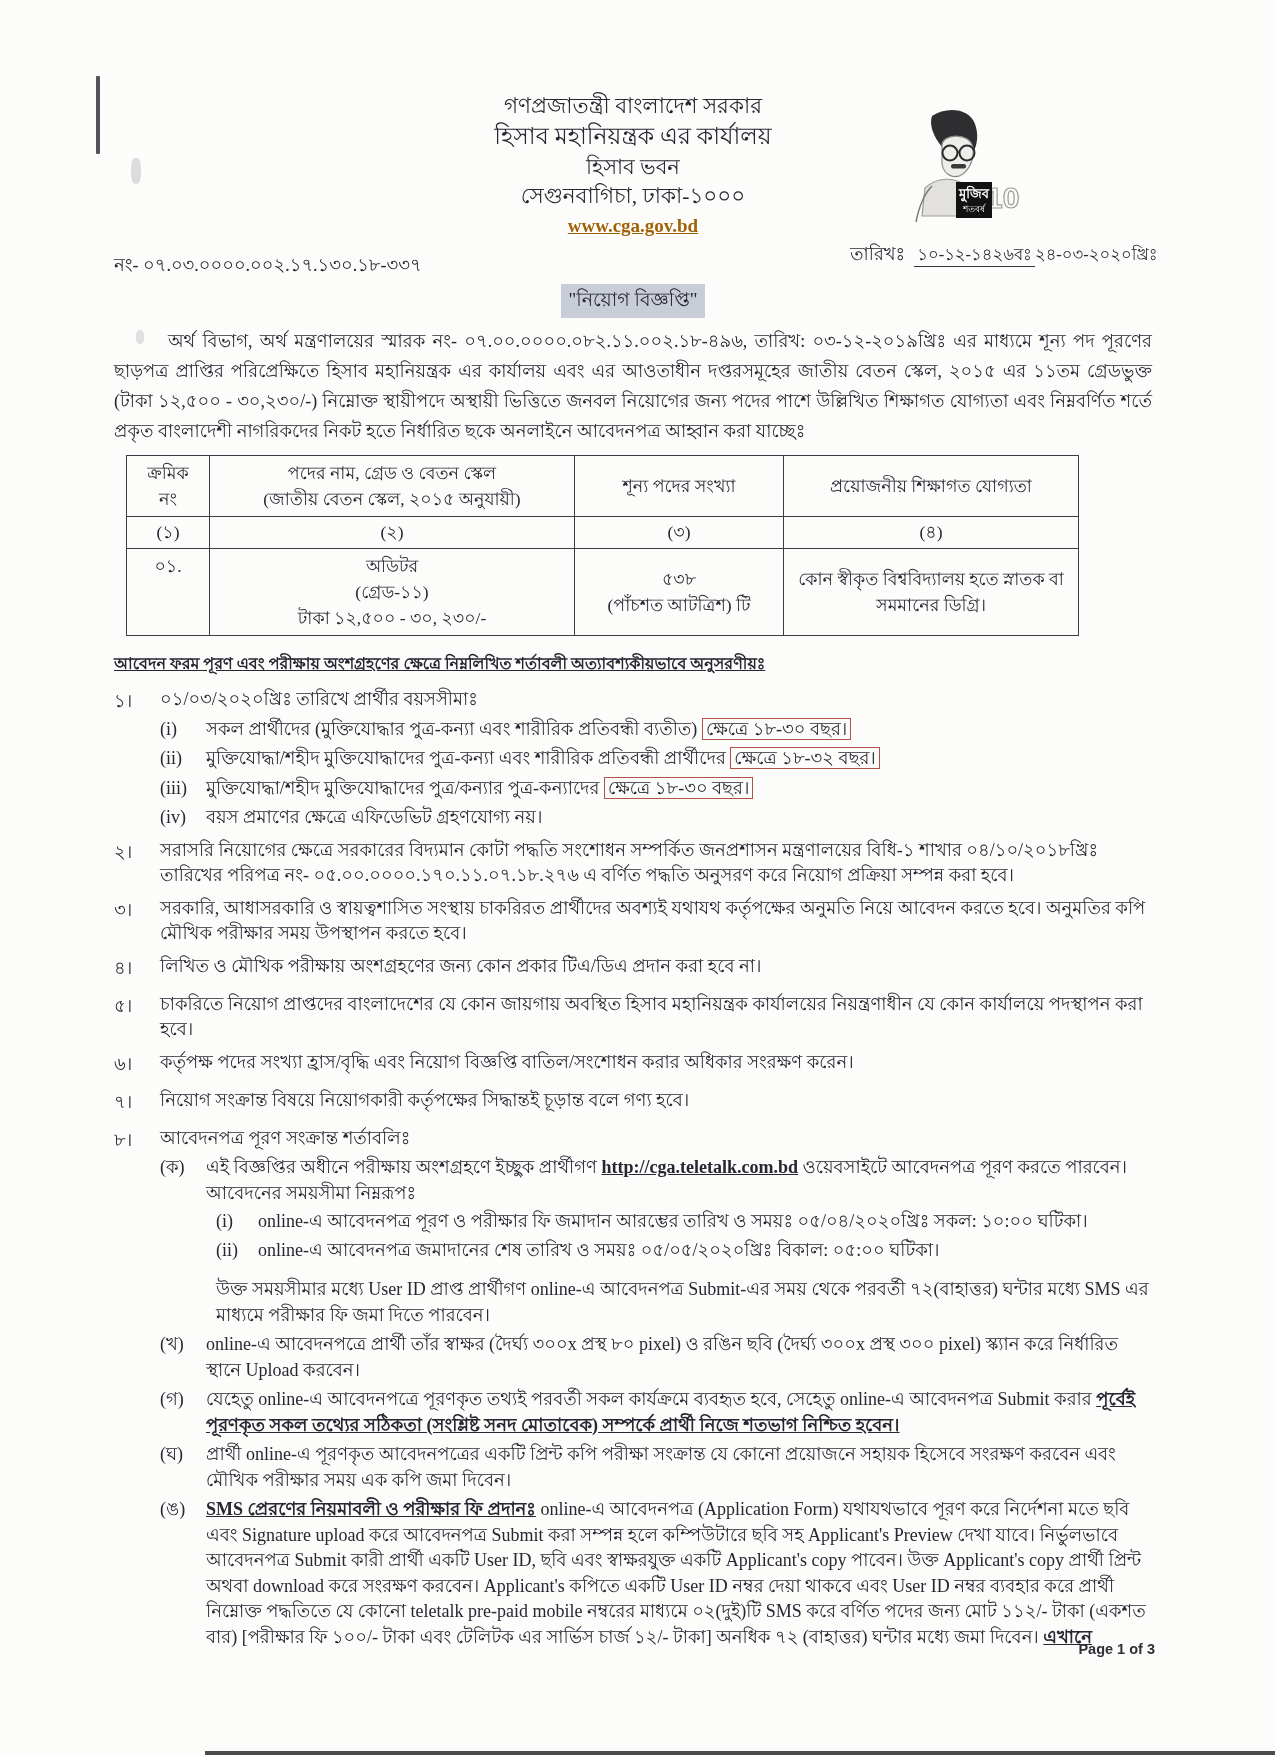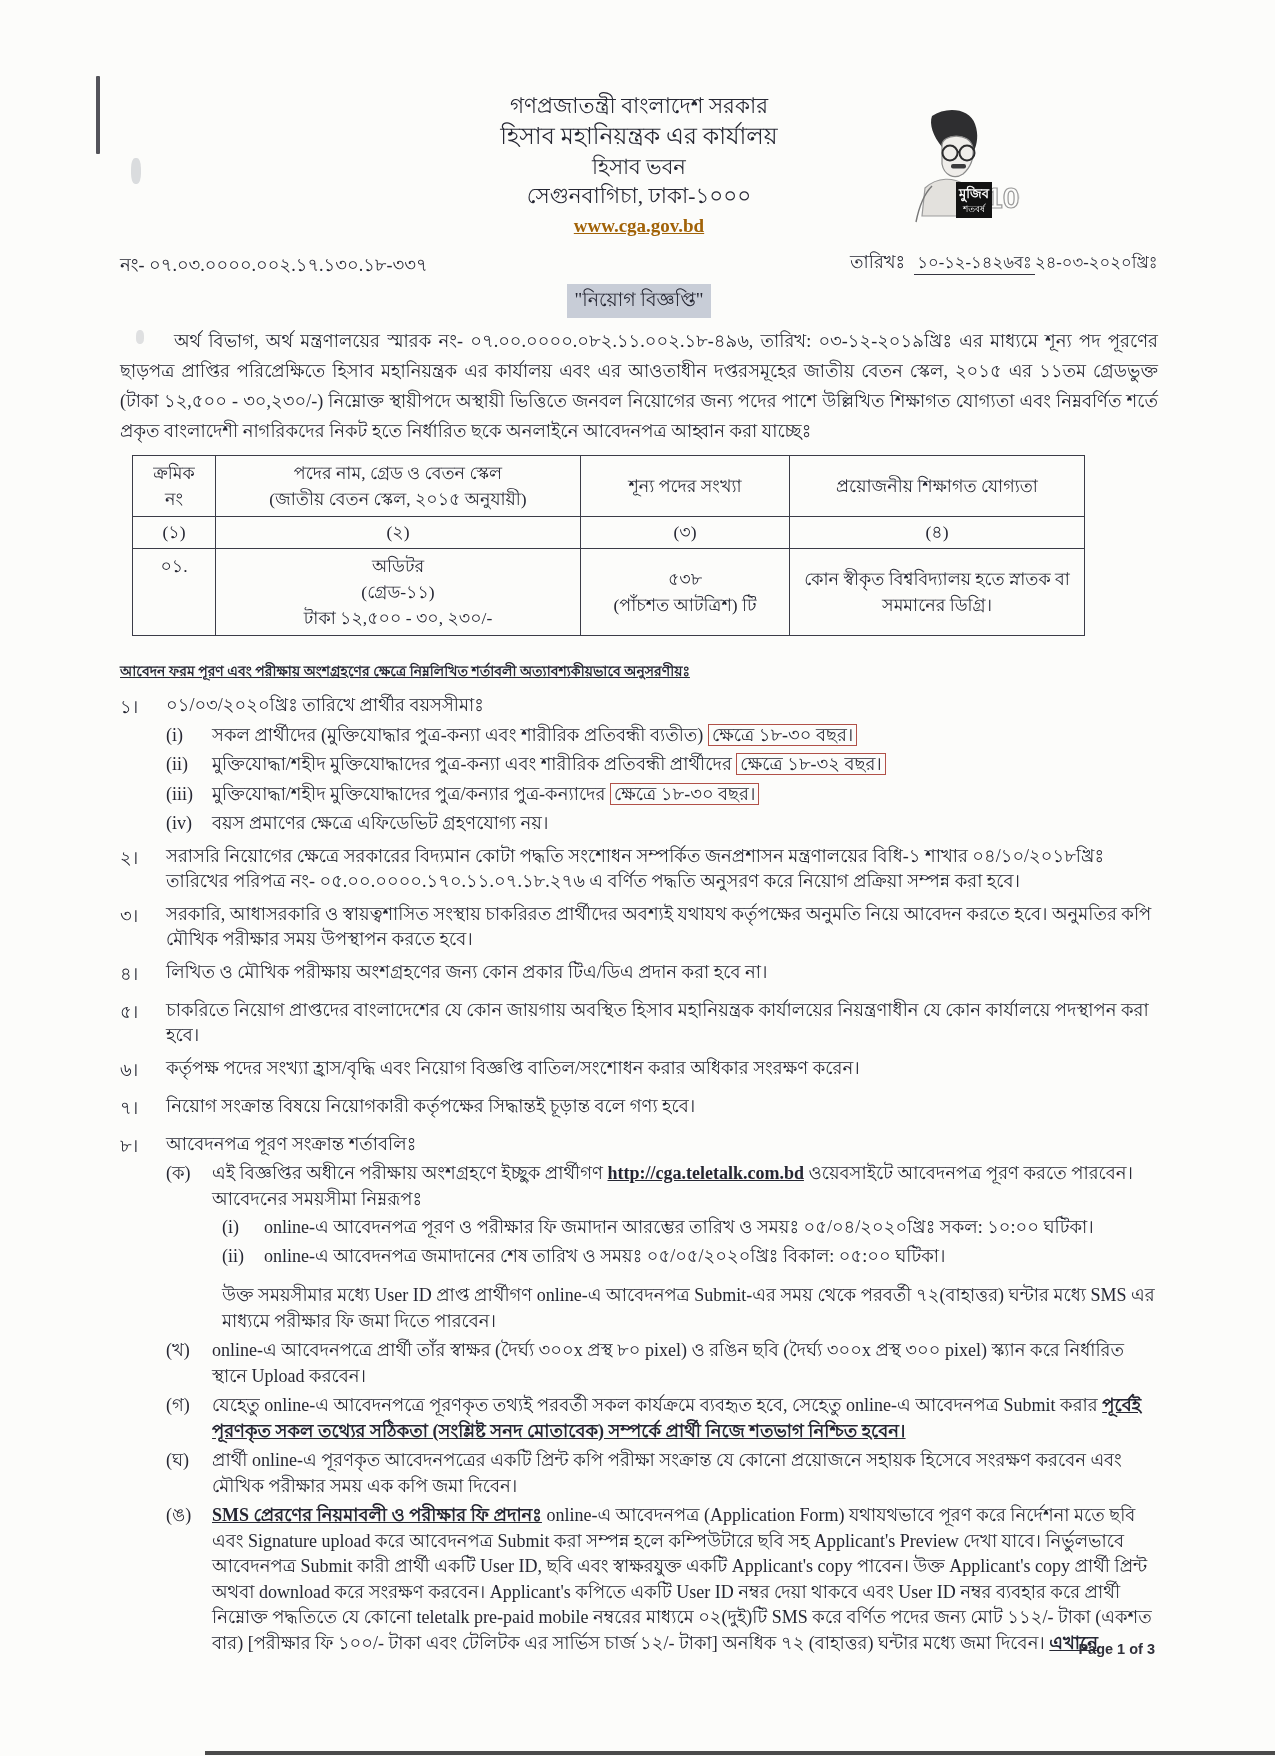--- a/index.html
+++ b/index.html
@@ -8,46 +8,46 @@
     background:#fcfcfa;overflow:hidden;color:#262733;
     font-family:"Liberation Serif","DejaVu Serif","DejaVu Sans",serif;
   }
   
   .mark-v{position:absolute;left:96px;top:76px;width:4px;height:78px;background:#53535a;border-radius:1px;}
   .smudge1{position:absolute;left:131px;top:158px;width:10px;height:26px;background:#9aa0a8;opacity:.35;border-radius:40%;}
   .smudge2{position:absolute;left:136px;top:330px;width:8px;height:14px;background:#9aa0a8;opacity:.3;border-radius:40%;}
   .edge-bottom{position:absolute;left:205px;right:0;bottom:1px;height:4px;background:#4b4b4b;}
   
   .logo{position:absolute;left:880px;top:104px;width:140px;height:136px;}
-  .dateblk{position:absolute;left:850px;top:248px;display:flex;align-items:center;gap:9px;font-size:18px;}
+  .dateblk{position:absolute;left:850px;top:240px;display:flex;align-items:center;gap:9px;font-size:18px;}
   .datefrac{display:flex;flex-direction:row;align-items:center;line-height:1.35;font-size:16.5px;}
   .datefrac .top{border-bottom:1.6px solid #34343e;padding:0 3px;}
   
-  .doc{position:absolute;left:120px;top:92px;width:1038px;}
+  .doc{position:absolute;left:114px;top:92px;width:1038px;}
   .hdr{text-align:center;line-height:1.36;}
   .hdr .l1{font-size:21.5px;}
   .hdr .l2{font-size:23.5px;}
   .hdr .l3{font-size:21px;}
   .hdr .l4{font-size:21.5px;}
   .site{font-size:19px;font-weight:bold;text-decoration:underline;color:#a16207;display:inline-block;margin-top:2px;}
   .memo-row{margin-top:12px;font-size:18px;}
   .title-wrap{text-align:center;margin-top:2px;}
   .title{display:inline-block;background:#c8cdd7;padding:1px 7px;font-size:19px;}
   .intro{margin:8px 0 0 0;font-size:18px;line-height:30px;text-align:justify;text-indent:54px;}
   
   table.vtable{border-collapse:collapse;margin-top:9px;margin-left:12px;width:900px;table-layout:fixed;padding-left:28px;}
   table.vtable td,table.vtable th{
     border:1.7px solid #3b3c47;font-weight:normal;font-size:17.5px;
     text-align:center;vertical-align:middle;padding:4px 6px;line-height:1.5;white-space:pre-line;
   }
   .cw1{width:70px;} .cw2{width:352px;} .cw3{width:196px;} .cw4{width:282px;}
   td.qual{text-align:left;vertical-align:top;padding-left:10px;font-family:Liberation Serif, serif;}
   tr.numrow td{padding:2px 6px;}
   
-  .cond-head{margin-top:24px;font-size:14px;font-weight:bold;text-decoration:underline;}
+  .cond-head{margin-top:15px;font-size:16px;font-weight:bold;text-decoration:underline;}
   .list{margin-top:9px;font-size:18px;}
   .item{display:flex;margin-top:7px;}
   .inum{width:46px;flex-shrink:0;}
   .ibody{flex:1;line-height:25.5px;}
   .sub{display:flex;margin-top:4px;}
   .snum{width:46px;flex-shrink:0;}
   .inner{display:flex;margin-top:3px;margin-left:10px;}
   .innum{width:42px;flex-shrink:0;}
   .note{margin-left:10px;margin-top:14px;}
   .agebox{border:1.6px solid rgba(168,62,52,.9);padding:0 3px;}

